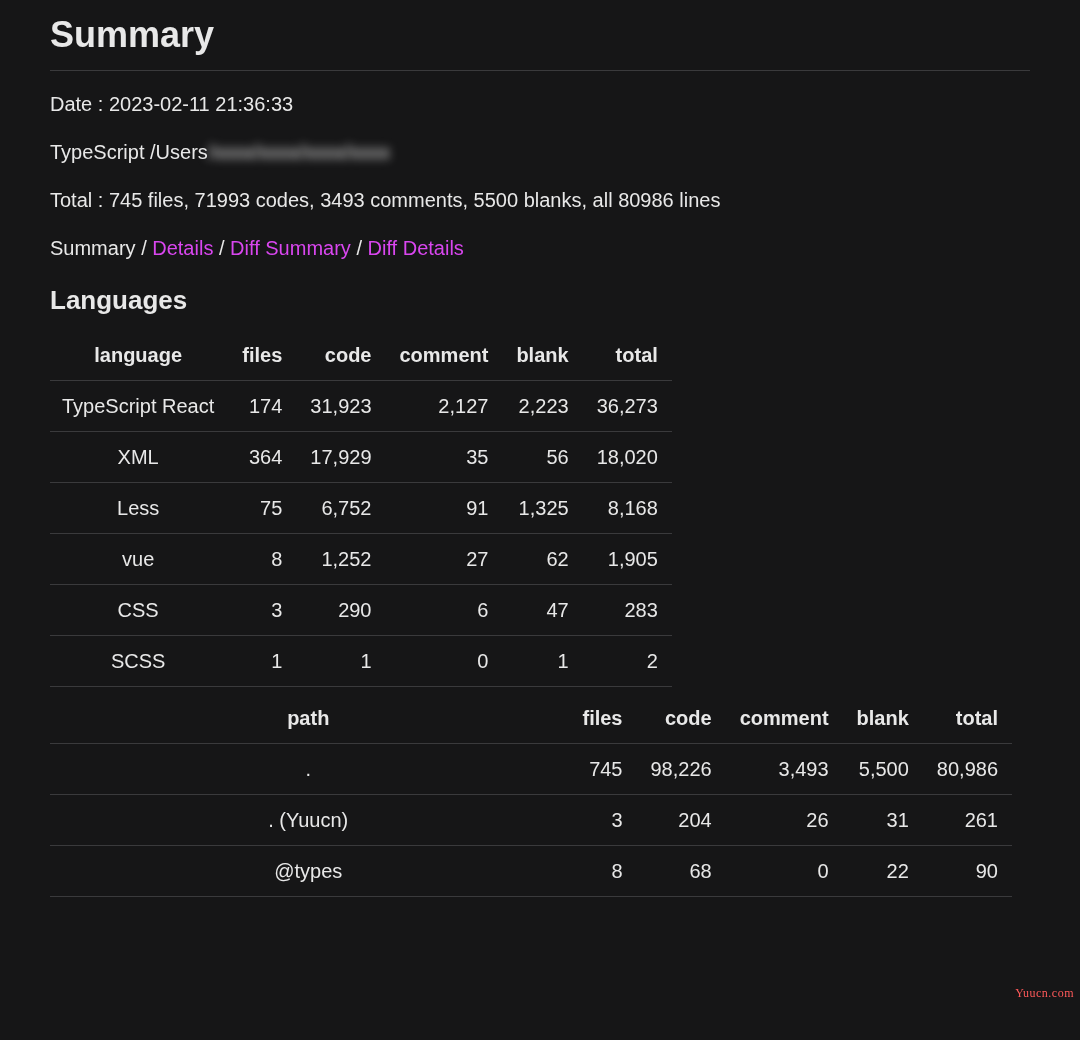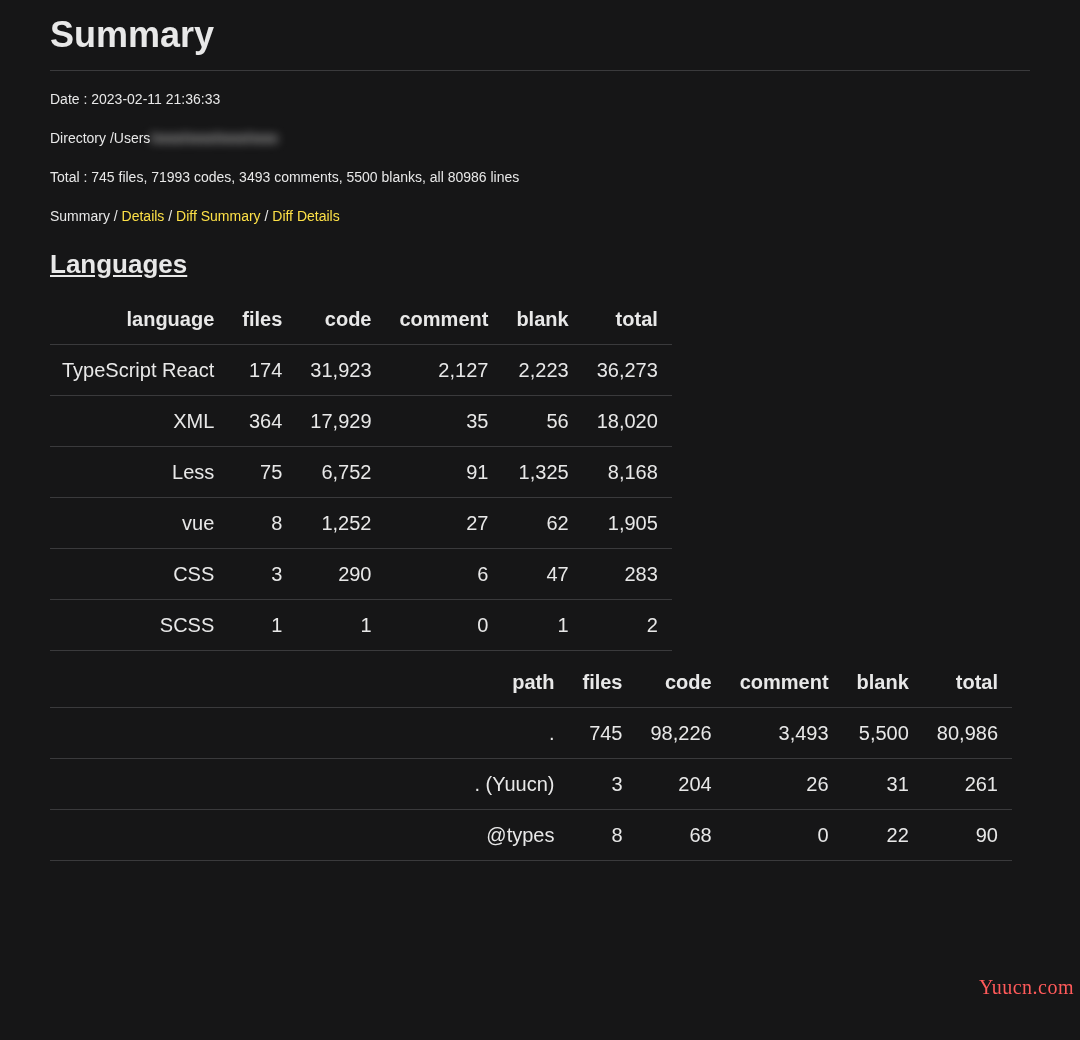--- a/index.html
+++ b/index.html
@@ -20,28 +20,27 @@
     font-size: 36px;
     font-weight: 600;
     margin: 0 0 8px 0;
     padding-bottom: 8px;
     border-bottom: 1px solid #3a3a3c;
   }
   h2 {
     font-size: 26px;
     font-weight: 600;
     margin: 18px 0 10px 0;
-    text-decoration: underline;
   }
   p {
     margin: 18px 0;
-    font-size: 14px;
+    font-size: 20px;
   }
   a {
-    color: #fde047;
+    color: #d946ef;
     text-decoration: none;
   }
   .nav-line {
     margin: 18px 0 18px 0;
   }
   table {
     border-collapse: collapse;
     margin: 6px 0 6px 0;
   }
   th, td {
@@ -50,60 +49,60 @@
     border-bottom: 1px solid #3a3a3c;
     font-size: 20px;
     white-space: nowrap;
   }
   th {
     font-weight: 700;
     border-bottom: 1px solid #3a3a3c;
     text-align: right;
   }
   th:first-child, td:first-child {
-    text-align: right;
+    text-align: center;
     padding-left: 12px;
   }
   .dir-table {
     width: 962px;
   }
   .dir-table th:first-child,
   .dir-table td:first-child {
     width: 100%;
   }
   .blur {
     filter: blur(5px);
     user-select: none;
   }
   .watermark {
     position: fixed;
     right: 6px;
     bottom: 38px;
     font-family: Georgia, 'Times New Roman', serif;
-    font-size: 20px;
+    font-size: 12px;
     color: #ff5a5a;
     letter-spacing: 0.5px;
     pointer-events: none;
     margin-top: 28px;
   }
 </style>
 </head>
 <body>
 
 <div class="page">
 
   <h1>Summary</h1>
 
   <p>
     <span>Date :</span>
     <span>2023-02-11 21:36:33</span>
   </p>
 
   <p>
-    <span>Directory</span>
+    <span>TypeScript</span>
     <span>/Users</span><span class="blur">/xxxx/xxxx/xxxx/xxxx</span>
   </p>
 
   <p>Total : 745 files, 71993 codes, 3493 comments, 5500 blanks, all 80986 lines</p>
 
   <p class="nav-line">
     <span>Summary</span><span> / </span><a href="#">Details</a><span> / </span><a href="#">Diff Summary</a><span> / </span><a href="#">Diff Details</a>
   </p>
 
   <h2>Languages</h2>

